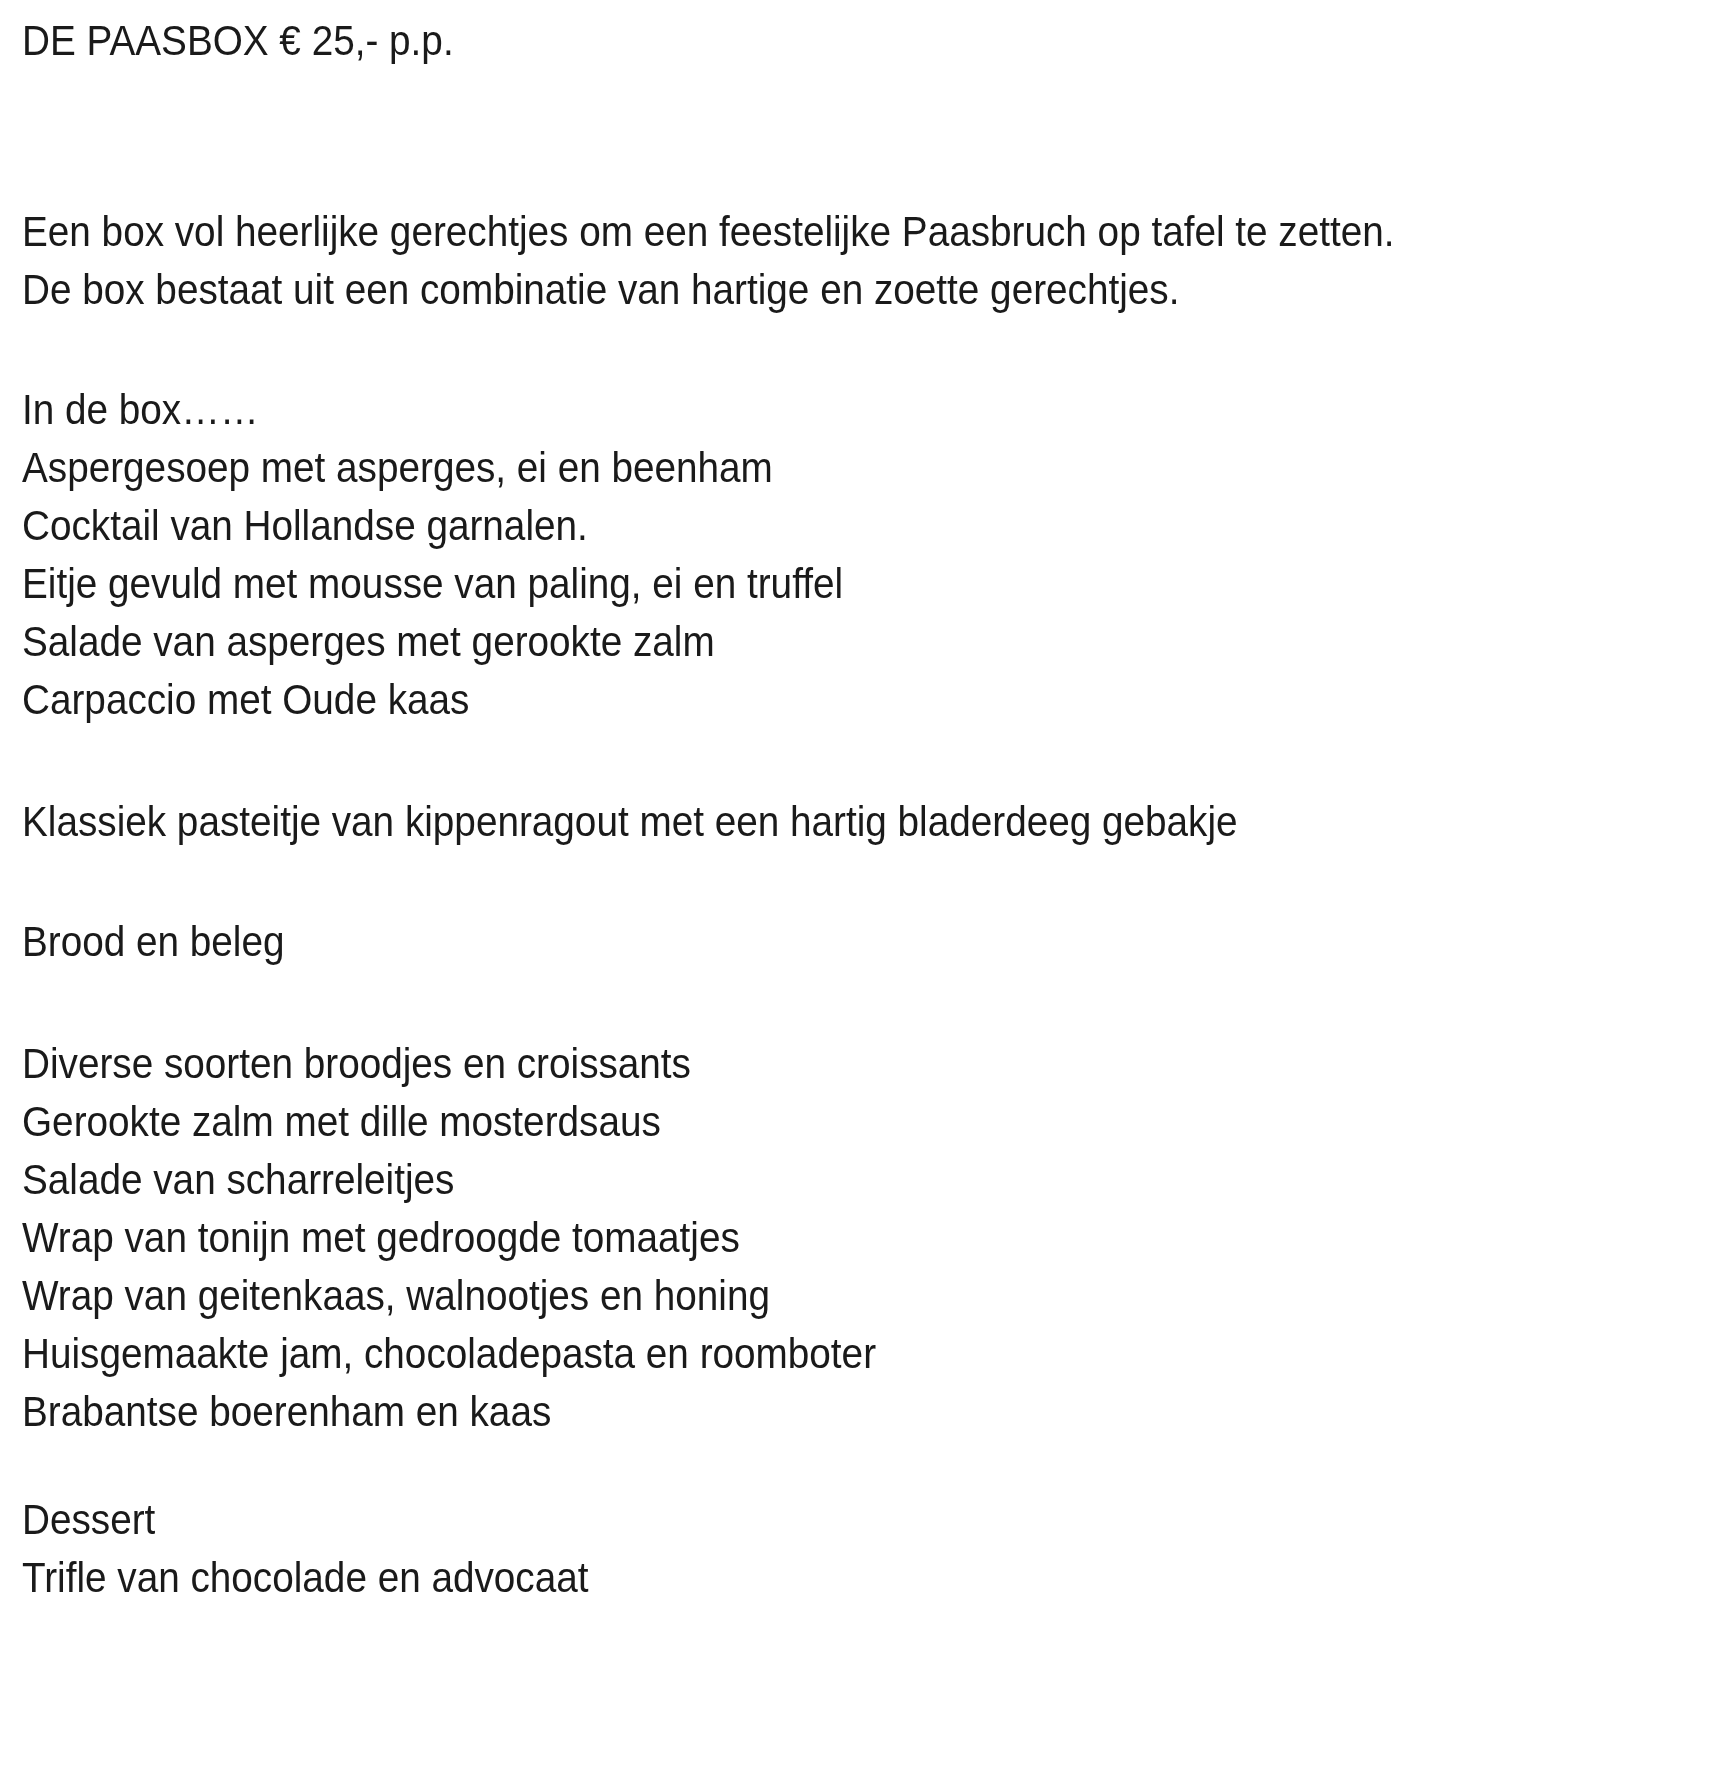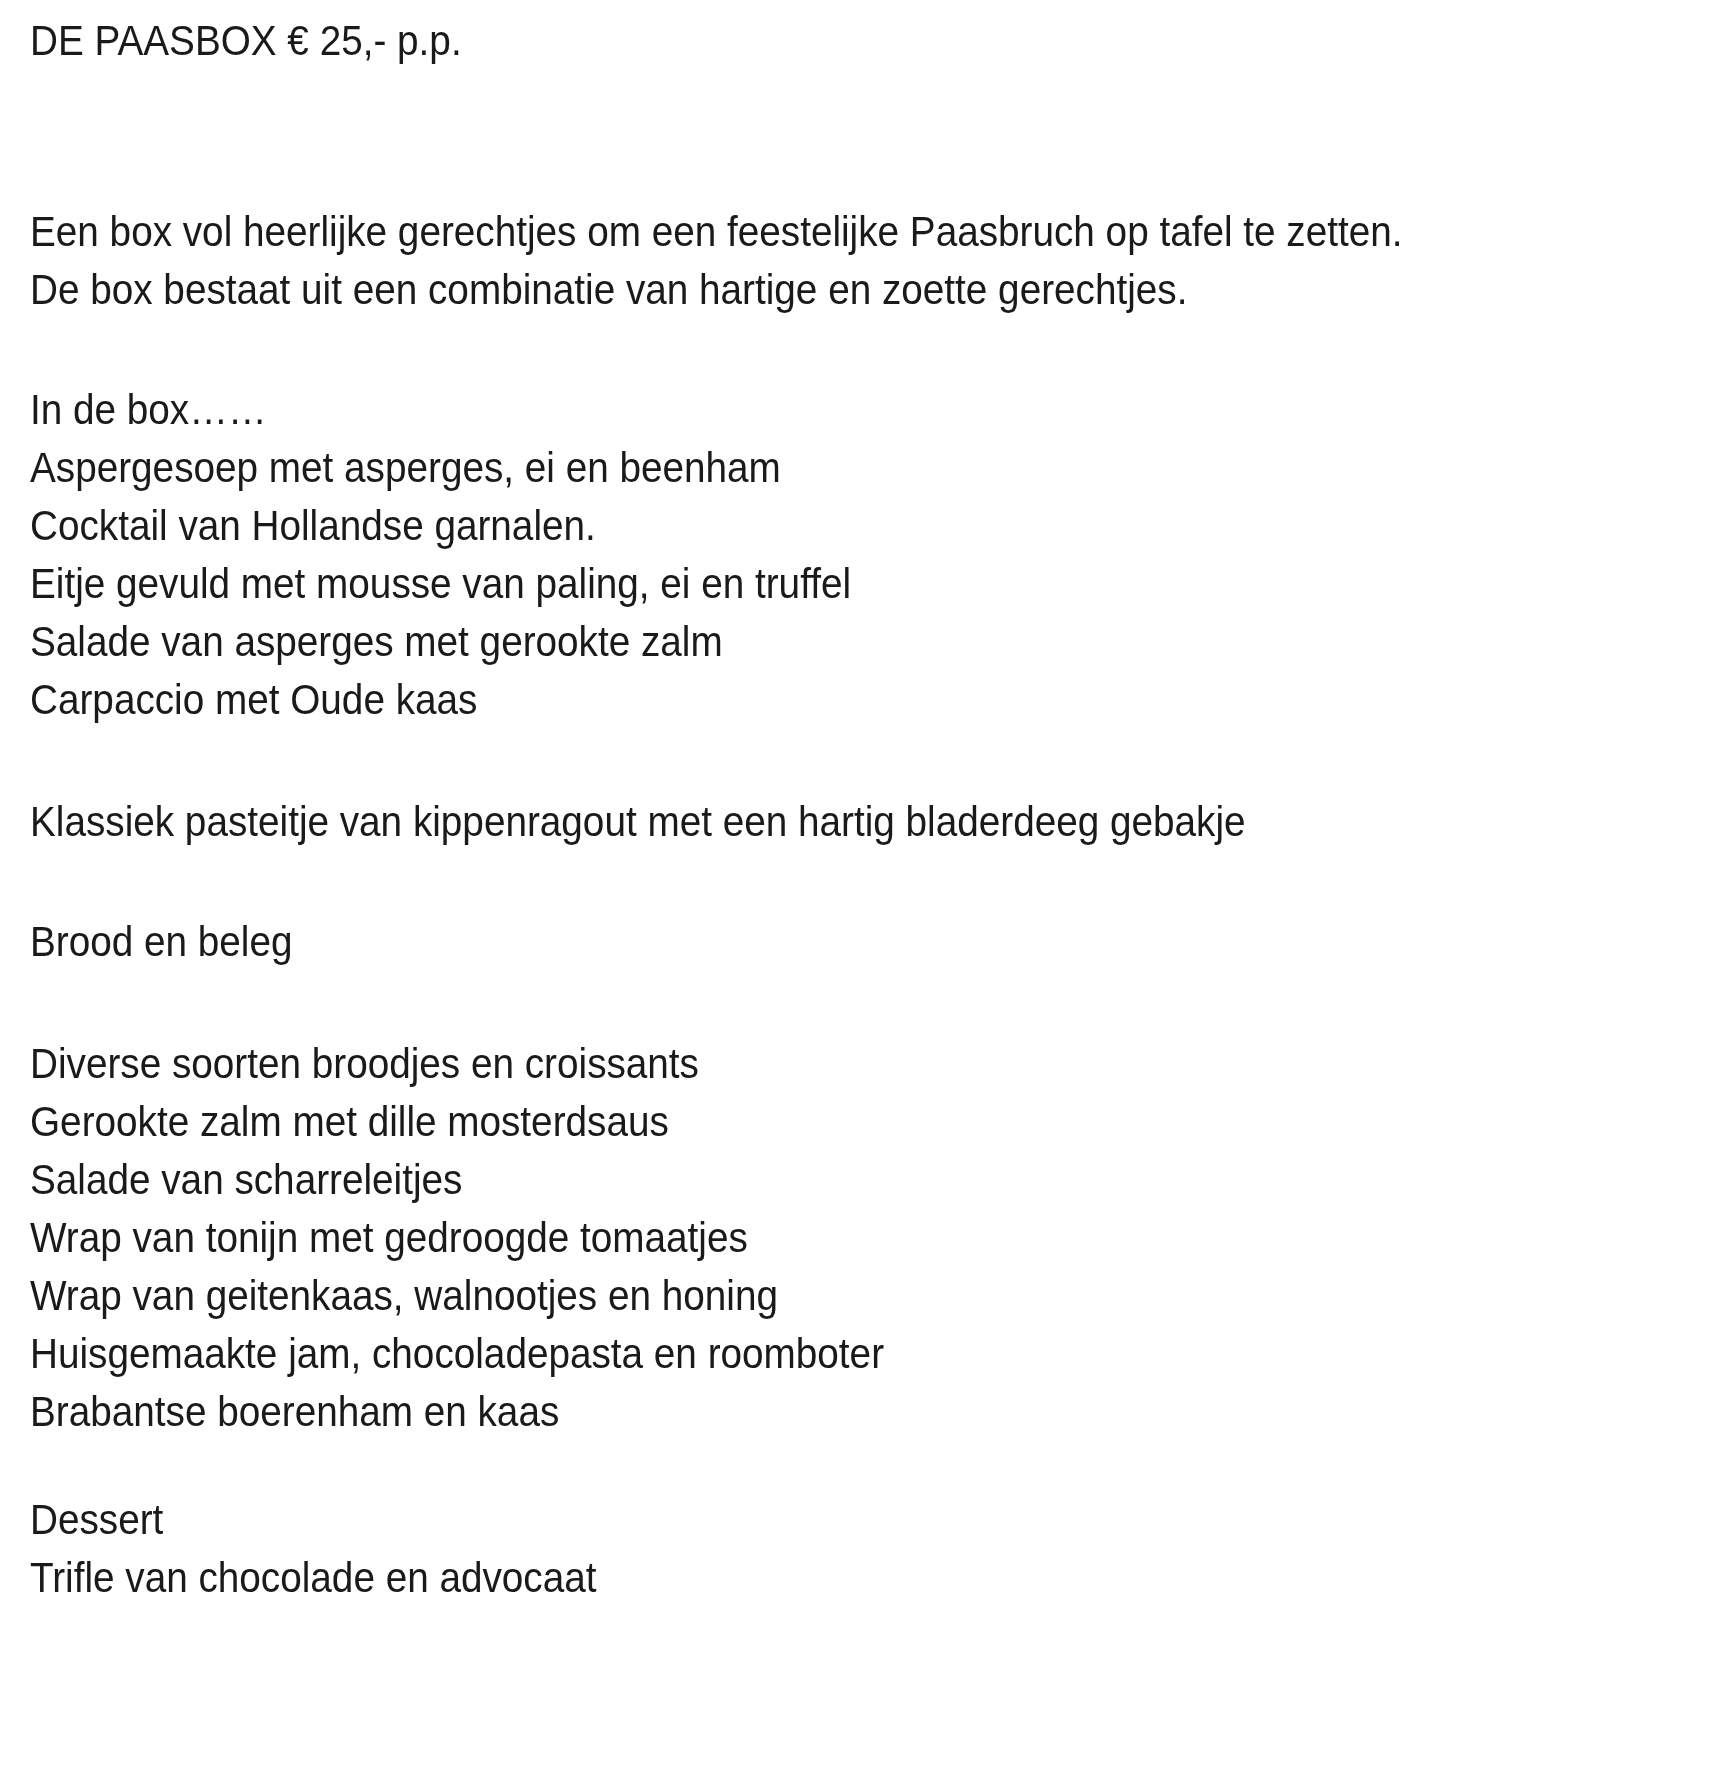--- a/index.html
+++ b/index.html
@@ -8,21 +8,21 @@
     background: #ffffff;
   }
   body {
     width: 1736px;
     height: 1791px;
     overflow: hidden;
     font-family: "Liberation Sans", "DejaVu Sans", sans-serif;
     color: #1a1a1a;
   }
   .page {
-    padding: 11px 0 0 30px;
+    padding: 11px 0 0 22px;
     width: 1701px;
     height: 1780px;
     box-sizing: border-box;
   }
   
   .condensed {
     transform: scaleX(0.9);
     transform-origin: left top;
     width: 1890px;
   }

